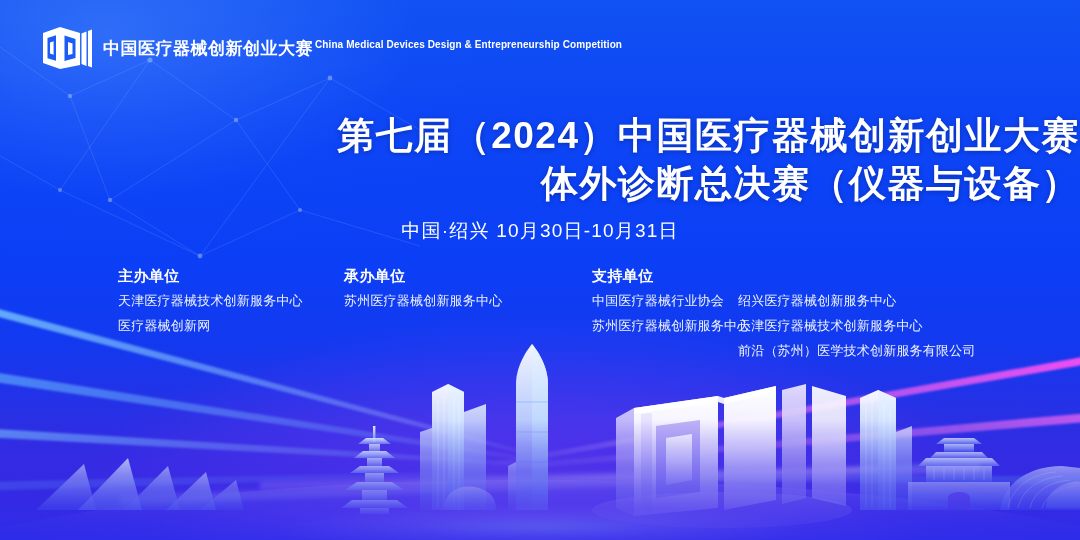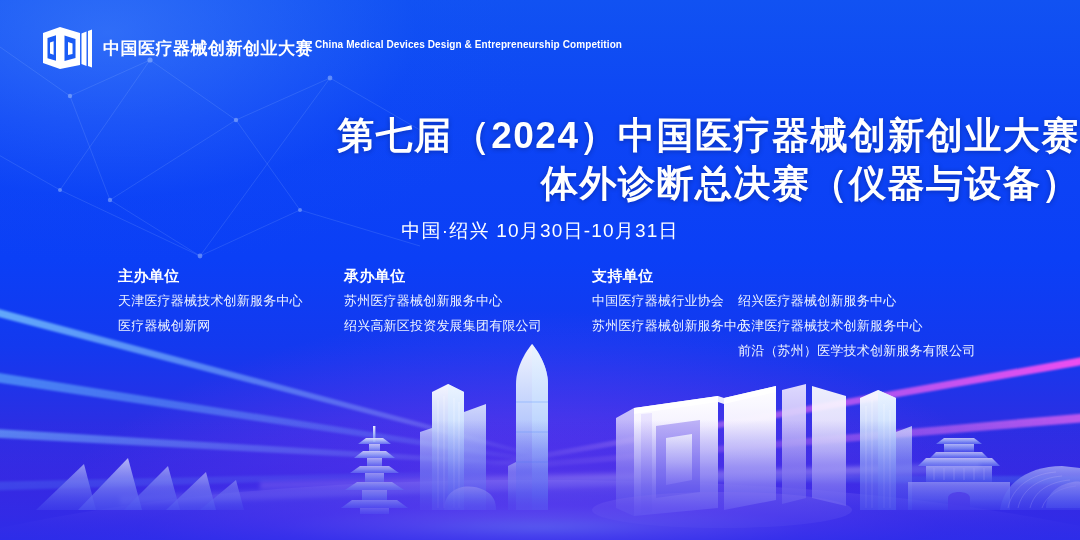--- a/index.html
+++ b/index.html
@@ -344,21 +344,20 @@
 
     <div class="org-col c1">
       <div class="org-head">主办单位</div>
       <div class="org-item">天津医疗器械技术创新服务中心</div>
       <div class="org-item">医疗器械创新网</div>
     </div>
 
     <div class="org-col c2">
       <div class="org-head">承办单位</div>
       <div class="org-item">苏州医疗器械创新服务中心</div>
-      <div class="org-item">绍兴高新区投资发展集团有限公司</div>
     </div>
 
     <div class="org-col c3">
       <div class="org-head">支持单位</div>
       <div class="org-item">中国医疗器械行业协会</div>
       <div class="org-item">苏州医疗器械创新服务中心</div>
     </div>
 
     <div class="org-col c4">
       <div class="org-head"></div>

